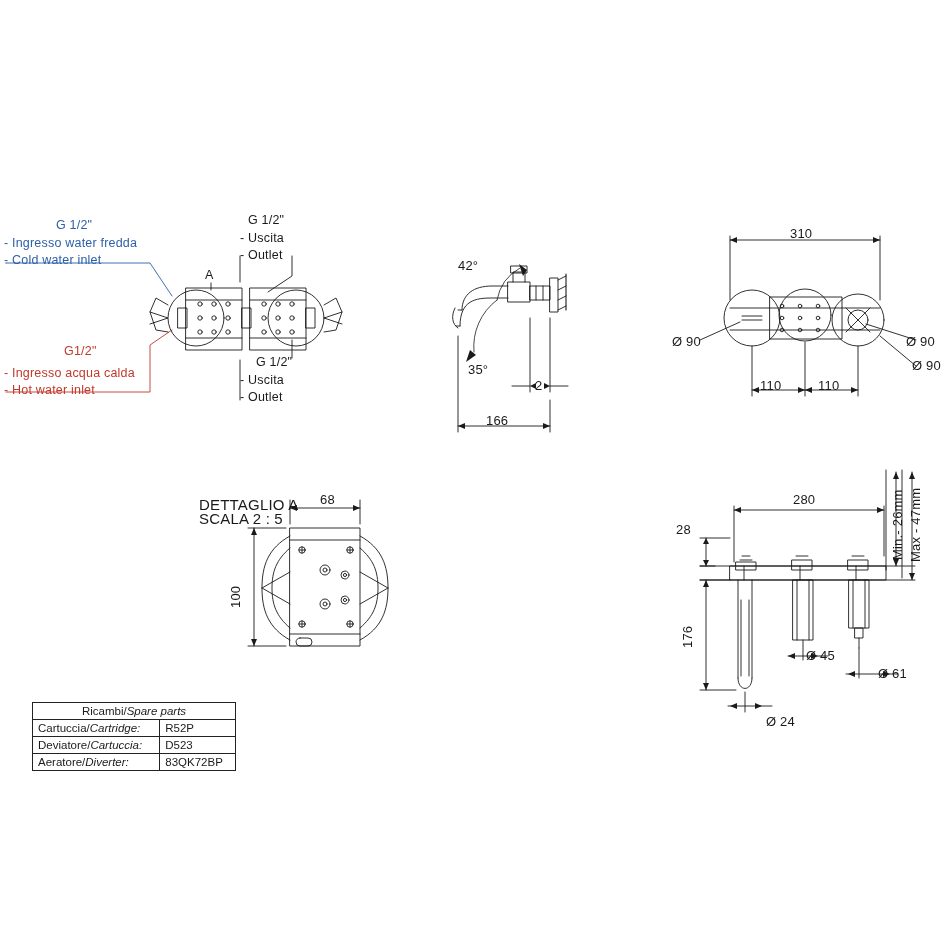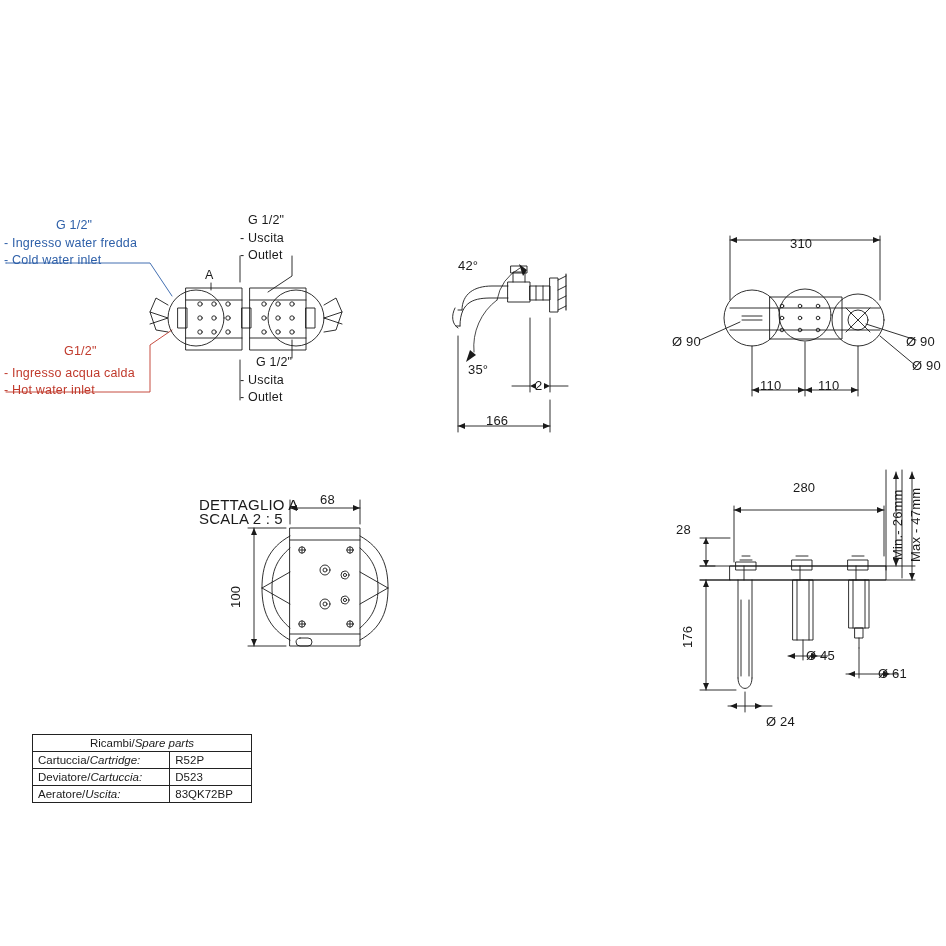--- a/index.html
+++ b/index.html
@@ -256,54 +256,54 @@
 <div class="lbl" style="left:240px;top:373px;">- Uscita</div>
 <div class="lbl" style="left:240px;top:390px;">- Outlet</div>
 
 <div class="lbl" style="left:205px;top:268px;">A</div>
 
 <div class="lbl dim" style="left:458px;top:258px;">42°</div>
 <div class="lbl dim" style="left:468px;top:362px;">35°</div>
 <div class="lbl dim" style="left:535px;top:378px;">2</div>
 <div class="lbl dim" style="left:486px;top:413px;">166</div>
 
-<div class="lbl dim" style="left:790px;top:236px;">310</div>
+<div class="lbl dim" style="left:790px;top:226px;">310</div>
 <div class="lbl dim" style="left:672px;top:334px;">Ø 90</div>
 <div class="lbl dim" style="left:906px;top:334px;">Ø 90</div>
 <div class="lbl dim" style="left:912px;top:358px;">Ø 90</div>
 <div class="lbl dim" style="left:760px;top:378px;">110</div>
 <div class="lbl dim" style="left:818px;top:378px;">110</div>
 
 <div class="lbl small" style="left:199px;top:497px;">DETTAGLIO A</div>
 <div class="lbl small" style="left:199px;top:511px;">SCALA 2 : 5</div>
 <div class="lbl dim" style="left:320px;top:492px;">68</div>
 <div class="lbl dim rot90" style="left:228px;top:608px;">100</div>
 
-<div class="lbl dim" style="left:793px;top:480px;">280</div>
+<div class="lbl dim" style="left:793px;top:492px;">280</div>
 <div class="lbl dim" style="left:676px;top:522px;">28</div>
 <div class="lbl dim rot90" style="left:680px;top:648px;">176</div>
 <div class="lbl dim rot90" style="left:890px;top:560px;">Min.- 26mm</div>
 <div class="lbl dim rot90" style="left:908px;top:562px;">Max - 47mm</div>
 <div class="lbl dim" style="left:806px;top:648px;">Ø 45</div>
 <div class="lbl dim" style="left:766px;top:714px;">Ø 24</div>
 <div class="lbl dim" style="left:878px;top:666px;">Ø 61</div>
 
-<table class="tbl" style="left:32px;top:734px;width:220px;">
+<table class="tbl" style="left:32px;top:702px;width:204px;">
   <tbody>
         <tr>
     <td class="hdr" colspan="2"><span>Ricambi/</span><span class="it">Spare parts</span></td>
   </tr>
   <tr>
     <td><span>Cartuccia/</span><span class="it">Cartridge:</span></td>
     <td>R52P</td>
   </tr>
   <tr>
     <td><span>Deviatore/</span><span class="it">Cartuccia:</span></td>
     <td>D523</td>
   </tr>
   <tr>
-    <td><span>Aeratore/</span><span class="it">Uscita:</span></td>
+    <td><span>Aeratore/</span><span class="it">Diverter:</span></td>
     <td>83QK72BP</td>
   </tr>
 </tbody>
     </table>
 
 </div>
 
 </body></html>

